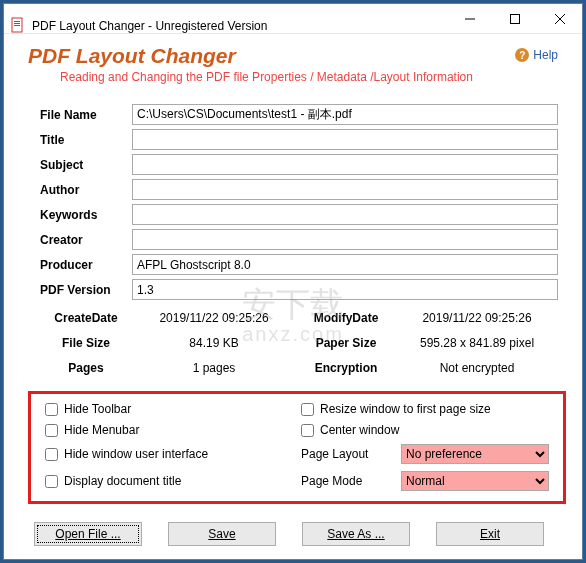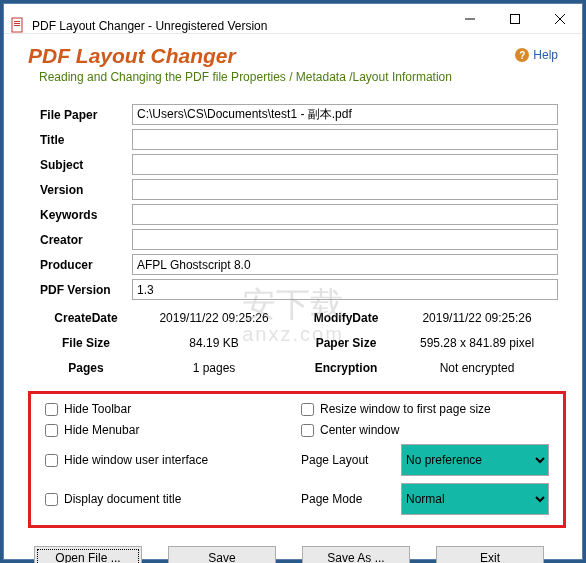--- a/index.html
+++ b/index.html
@@ -5,36 +5,36 @@
 * { box-sizing: border-box; margin: 0; padding: 0; }
 body { font-family: "Segoe UI", Tahoma, sans-serif; font-size: 12px; background: #2a5a8a; width: 586px; height: 563px; overflow: hidden; position: relative; }
 .window { position: absolute; top: 3px; left: 3px; right: 3px; bottom: 3px; background: #fff; border: 1px solid #5a7fa8; display: flex; flex-direction: column; }
 .titlebar { height: 30px; background: #fff; display: flex; align-items: flex-end; padding-left: 6px; border-bottom: 1px solid #e8e8e8; }
 .titlebar-icon { width: 16px; height: 16px; margin-right: 6px; display: inline-flex; align-items: center; justify-content: center; }
 .titlebar-text { font-size: 12px; color: #000; flex: 1; }
 .win-controls { display: flex; height: 100%; }
 .win-btn { width: 45px; height: 29px; display: flex; align-items: center; justify-content: center; background: #fff; }
 .header { padding: 10px 10px 4px 24px; position: relative; }
 .app-title { color: #d05a1a; font-size: 21px; font-weight: bold; font-style: italic; font-family: Verdana, sans-serif; }
-.app-subtitle { color: #4d7c0f; font-size: 12px; margin-top: 2px; margin-left: 11px; }
+.app-subtitle { color: #ef4444; font-size: 12px; margin-top: 2px; margin-left: 32px; }
 .help-link { position: absolute; right: 24px; top: 14px; display: flex; align-items: center; gap: 4px; color: #2a5aa8; font-size: 12px; }
 .help-icon-circle { width: 14px; height: 14px; border-radius: 50%; background: #d88a2a; color: #fff; display: inline-flex; align-items: center; justify-content: center; font-size: 10px; font-weight: bold; }
 .divider { height: 1px; background: linear-gradient(to right, #ccc 0%, #eee 80%, transparent 100%); margin: 8px 12px 0 12px; }
 .content { padding: 8px 24px 8px 36px; flex: 1; position: relative; }
 .form-grid { display: grid; grid-template-columns: 92px 1fr; row-gap: 4px; align-items: center; }
 .form-label { font-size: 12px; color: #000; font-weight: bold; }
 .form-input { height: 21px; border: 1px solid #a9a9a9; padding: 0 4px; font-size: 12px; font-family: inherit; width: 100%; }
 .two-col-row { display: grid; grid-template-columns: 92px 164px 100px 1fr; align-items: center; gap: 0; margin-top: 11px; text-align: center; }
 .two-col-row .val { font-size: 12px; color: #000; }
 .red-box { border: 3px solid #e02020; margin: 8px 16px 8px 24px; padding: 8px 14px 10px 14px; display: grid; grid-template-columns: 1fr 1fr; row-gap: 7px; column-gap: 8px; }
 .cb-row { display: flex; align-items: center; gap: 6px; font-size: 12px; }
 .cb-row input[type=checkbox] { width: 13px; height: 13px; }
 .sel-row { display: flex; align-items: center; gap: 20px; font-size: 12px; }
 .sel-row label { width: 80px; }
-.sel-row select { flex: 1; height: 32px; border: 1px solid #a9a9a9; font-size: 12px; font-family: inherit; background: #14b8a6; }
+.sel-row select { flex: 1; height: 20px; border: 1px solid #a9a9a9; font-size: 12px; font-family: inherit; background: #fca5a5; }
 .button-bar { display: flex; gap: 26px; padding: 10px 30px 14px 30px; justify-content: flex-start; }
 .btn { width: 108px; height: 24px; border: 1px solid #adadad; background: #e9e9e9; font-size: 12px; font-family: inherit; text-decoration: underline; cursor: pointer; }
 .btn.focus { outline: 1px dotted #000; outline-offset: -4px; }
 .watermark { position: absolute; top: 190px; left: 50%; transform: translateX(-50%); font-size: 34px; color: rgba(150,150,150,0.28); font-family: Arial,sans-serif; text-align: center; pointer-events: none; line-height: 1.1; z-index: 5; }
 .watermark .sub { font-size: 20px; letter-spacing: 2px; }
 </style>
 </head>
 <body>
 
 <div class="window">
@@ -78,27 +78,27 @@
   </div>
   <div class="divider"></div>
 
   <div class="content">
     <div class="watermark">
       <div>安下载</div>
       <div class="sub">anxz.com</div>
     </div>
 
     <div class="form-grid">
-      <div class="form-label">File Paper</div>
+      <div class="form-label">File Name</div>
       <input class="form-input" value="C:\Users\CS\Documents\test1 - 副本.pdf" style="">
       <div class="form-label">Title</div>
       <input class="form-input" value="" style="">
       <div class="form-label">Subject</div>
       <input class="form-input" value="" style="">
-      <div class="form-label">Version</div>
+      <div class="form-label">Author</div>
       <input class="form-input" value="" style="">
       <div class="form-label">Keywords</div>
       <input class="form-input" value="" style="">
       <div class="form-label">Creator</div>
       <input class="form-input" value="" style="">
       <div class="form-label">Producer</div>
       <input class="form-input" value="AFPL Ghostscript 8.0" style="">
       <div class="form-label">PDF Version</div>
       <input class="form-input" value="1.3" style="">
     </div>

